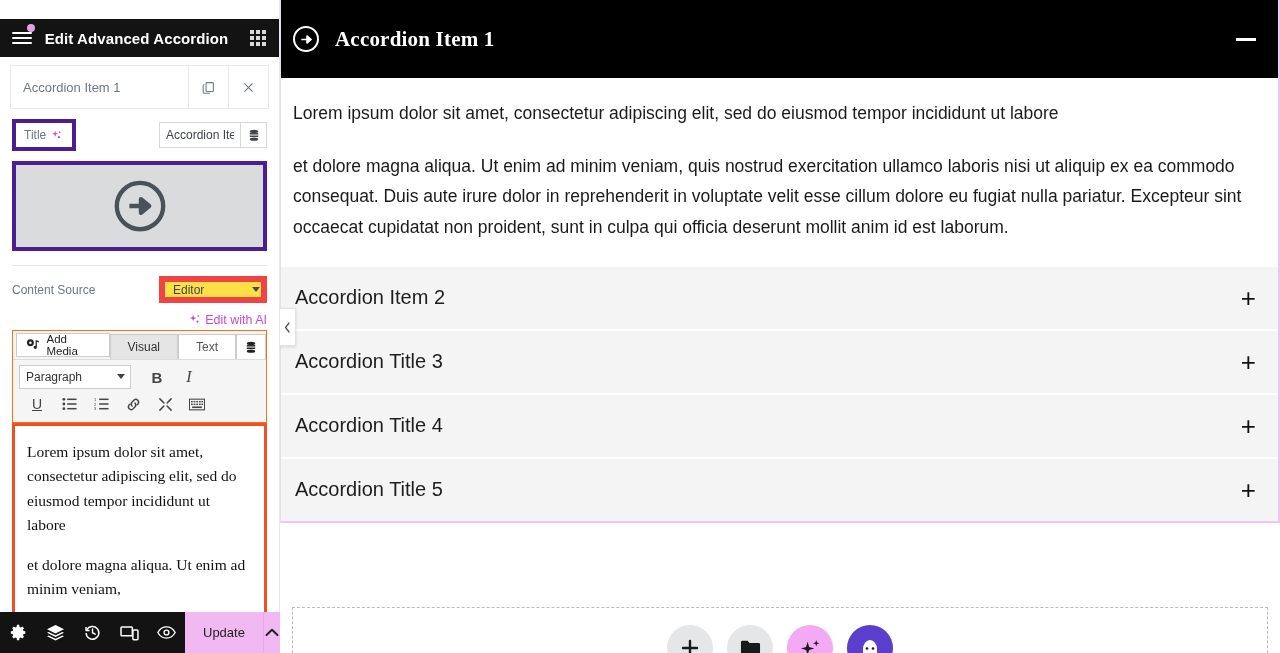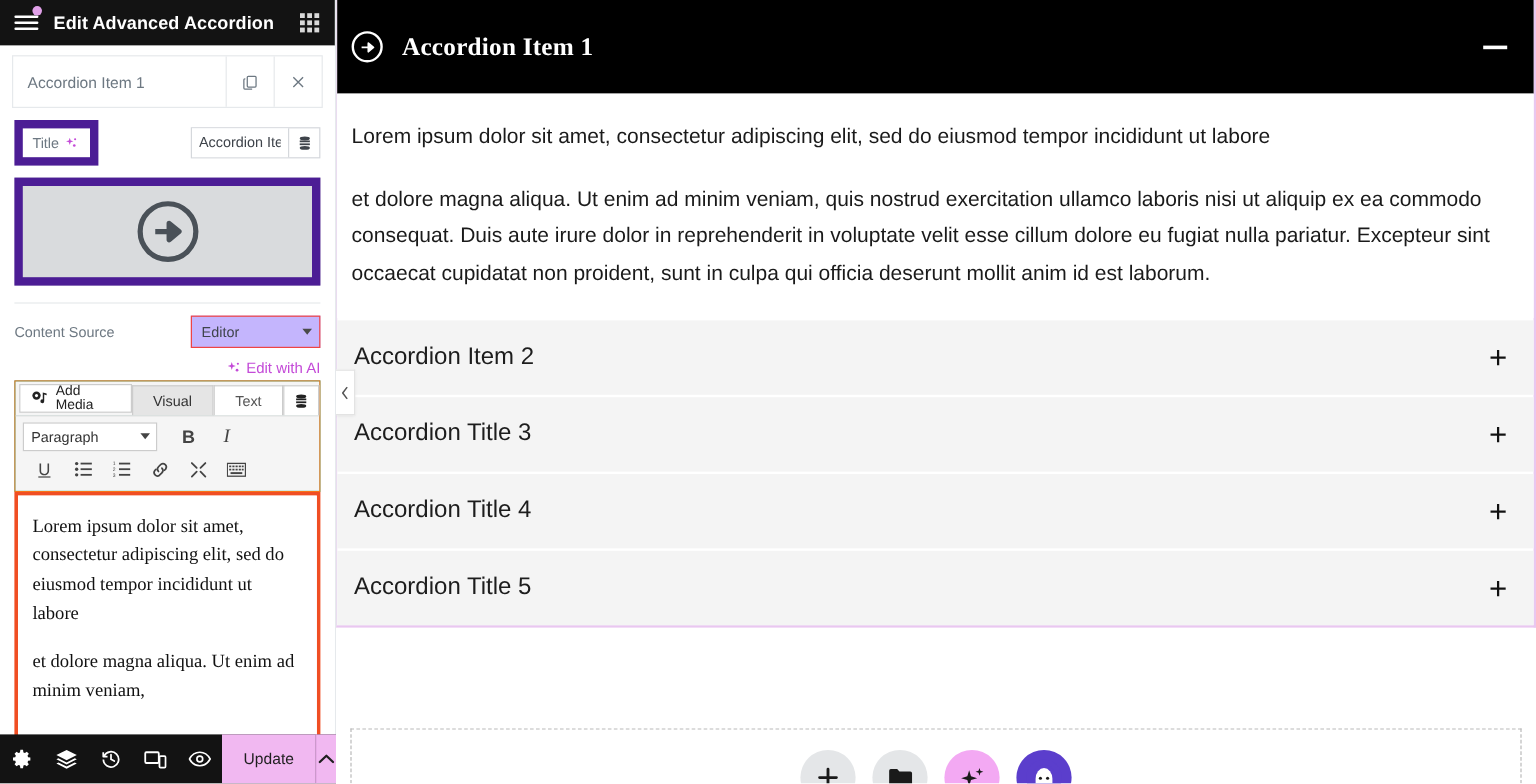--- a/index.html
+++ b/index.html
@@ -16,20 +16,21 @@
     width: 280px; height: 653px;
     background: #fff;
     position: relative;
     display: flex; flex-direction: column;
     border-right: 1px solid #e6e9ec;
   }
   .panel-header {
     height: 38px; background: #131313; color: #fff;
     display: flex; align-items: center; flex: none;
     position: relative;
+    margin-top: 19px;
   }
   .hamburger { width: 44px; height: 38px; display:flex; align-items:center; justify-content:center; position:relative; cursor:pointer;}
   .hamburger .bars { width: 20px; }
   .hamburger .bars i { display:block; height:2px; background:#fff; margin:3px 0; border-radius:1px;}
   .hamburger .dot { position:absolute; top:5px; right:9px; width:8px; height:8px; border-radius:50%; background:#e0a0e8; }
   .panel-title {
     flex: 1; text-align: center; font-size: 15px; font-weight: bold;
     letter-spacing: .1px; color:#fff; padding-right: 8px;
   }
   .grid-icon { width: 42px; height:38px; display:flex; align-items:center; justify-content:center; cursor:pointer;}
@@ -40,38 +41,38 @@
 
   .item-row {
     display:flex; align-items:stretch; height:44px;
     border:1px solid #e6e9ec; margin: 8px 10px 0 10px; background:#fff;
   }
   .item-row .lbl { flex:1; display:flex; align-items:center; padding-left:12px; font-size:13px; color:#6d7882;}
   .item-row .btn { width:40px; display:flex; align-items:center; justify-content:center; border-left:1px solid #e6e9ec; cursor:pointer; color:#6d7882;}
 
   .field-row { display:flex; align-items:center; padding: 10px 12px 6px 12px; gap:8px;}
   .field-label { font-size:12px; color:#6d7882; display:flex; align-items:center; gap:5px; }
-  .hl-box { border: 7px solid #4c1d95; }
+  .hl-box { border: 4px solid #4c1d95; }
   .field-label.hl-label { padding:5px 10px 5px 8px; }
   .spacer { flex:1; }
   .input-wrap { display:flex; border:1px solid #d5d8dc; height:26px; width:108px; background:#fff;}
   .input-wrap input { border:0; outline:0; flex:1; font-size:12px; color:#3f444b; padding:0 6px; width:100%; min-width:0; font-family:"Liberation Sans", sans-serif;}
   .dyn-btn { width:26px; border-left:1px solid #d5d8dc; display:flex;align-items:center;justify-content:center; cursor:pointer;}
 
   .icon-preview {
     margin: 4px 12px 0 12px; height: 90px; background:#d9dbdd;
     display:flex; align-items:center; justify-content:center; cursor:pointer;
   }
 
   .divider { height:1px; background:#e6e9ec; margin: 14px 12px 0 12px;}
 
   .select-wrap { position:relative; width:108px; height:27px; }
   .select-wrap select{
     appearance:none; -webkit-appearance:none;
-    width:100%; height:100%; border:1px solid #ef4444; background:#c4b5fd;
+    width:100%; height:100%; border:6px solid #ef4444; background:#fde047;
     font-size:12px; color:#3f444b; padding:0 20px 0 8px; border-radius:0;
     font-family:"Liberation Sans", sans-serif; cursor:pointer;
   }
   .select-wrap .caret { position:absolute; right:7px; top:11px; width:0;height:0;
     border-left:4px solid transparent; border-right:4px solid transparent; border-top:5px solid #4a4a4a; pointer-events:none;}
 
   .ai-row { display:flex; justify-content:flex-end; padding: 4px 12px 3px 12px; }
   .ai-link { font-size:12.5px; color:#c44bd8; display:flex; align-items:center; gap:4px; cursor:pointer;}
 
   .wp-editor { margin: 0 12px; border:1px solid #f97316; background:#14b8a6;}

